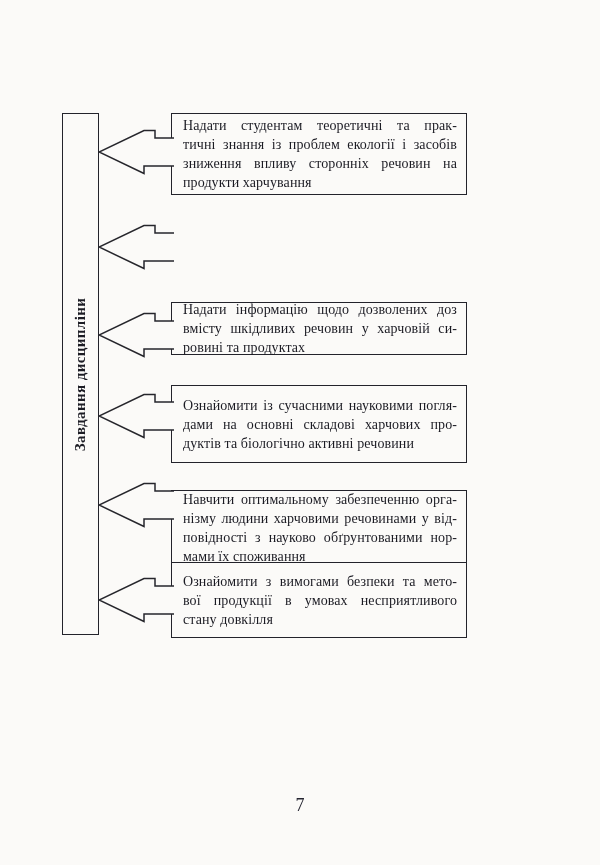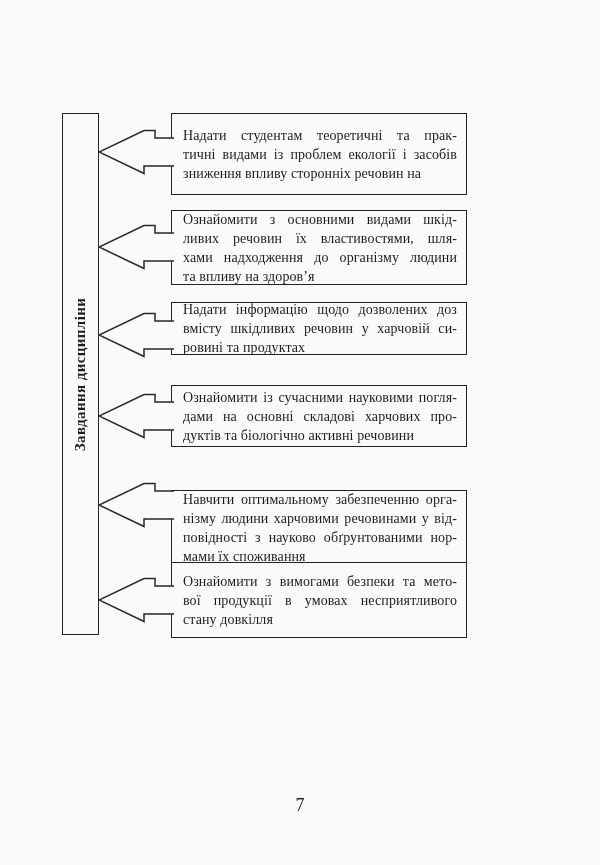--- a/index.html
+++ b/index.html
@@ -32,21 +32,21 @@
   .task-box{
     position:absolute;left:171px;width:296px;
     border:1.6px solid #23232b;box-sizing:border-box;
     background:#fbfaf8;
     display:flex;flex-direction:column;justify-content:center;
     padding:2px 9px 2px 11px;
   }
   .tb1{top:113px;height:82px;justify-content:center;}
   .tb2{top:210px;height:75px;}
   .tb3{top:302px;height:53px;}
-  .tb4{top:385px;height:62px;}
+  .tb4{top:385px;height:78px;}
   .tb5{top:490px;height:76px;}
   .tb6{top:562px;height:76px;}
   .task-text{font-size:14px;line-height:19px;color:#1b1b23;letter-spacing:.1px;}
   .task-text .tline{text-align:justify;text-align-last:justify;}
   .task-text .tline:last-child{text-align-last:left;}
   
   .arrow{
     position:absolute;left:98px;width:76px;height:50px;
   }
   .ar1{top:127px}.ar2{top:222px}.ar3{top:310px}.ar4{top:391px}.ar5{top:480px}.ar6{top:575px}
@@ -61,30 +61,23 @@
 
 <div class="page">
 
   <div class="side-box">
     <span class="side-label">Завдання дисципліни</span>
   </div>
 
   <div class="task-box tb1">
     <div class="task-text">
         <div class="tline">Надати студентам теоретичні та прак-</div>
-        <div class="tline">тичні видами із проблем екології і засобів</div>
+        <div class="tline">тичні знання із проблем екології і засобів</div>
         <div class="tline">зниження впливу сторонніх речовин на</div>
-      </div>
-  </div>
-  <div class="task-box tb2">
-    <div class="task-text">
-        <div class="tline">Ознайомити з основними видами шкід-</div>
-        <div class="tline">ливих речовин їх властивостями, шля-</div>
-        <div class="tline">хами надходження до організму людини</div>
-        <div class="tline">та впливу на здоров’я</div>
+        <div class="tline">продукти харчування</div>
       </div>
   </div>
   <div class="task-box tb3">
     <div class="task-text">
         <div class="tline">Надати інформацію щодо дозволених доз</div>
         <div class="tline">вмісту шкідливих речовин у харчовій си-</div>
         <div class="tline">ровині та продуктах</div>
       </div>
   </div>
   <div class="task-box tb4">

